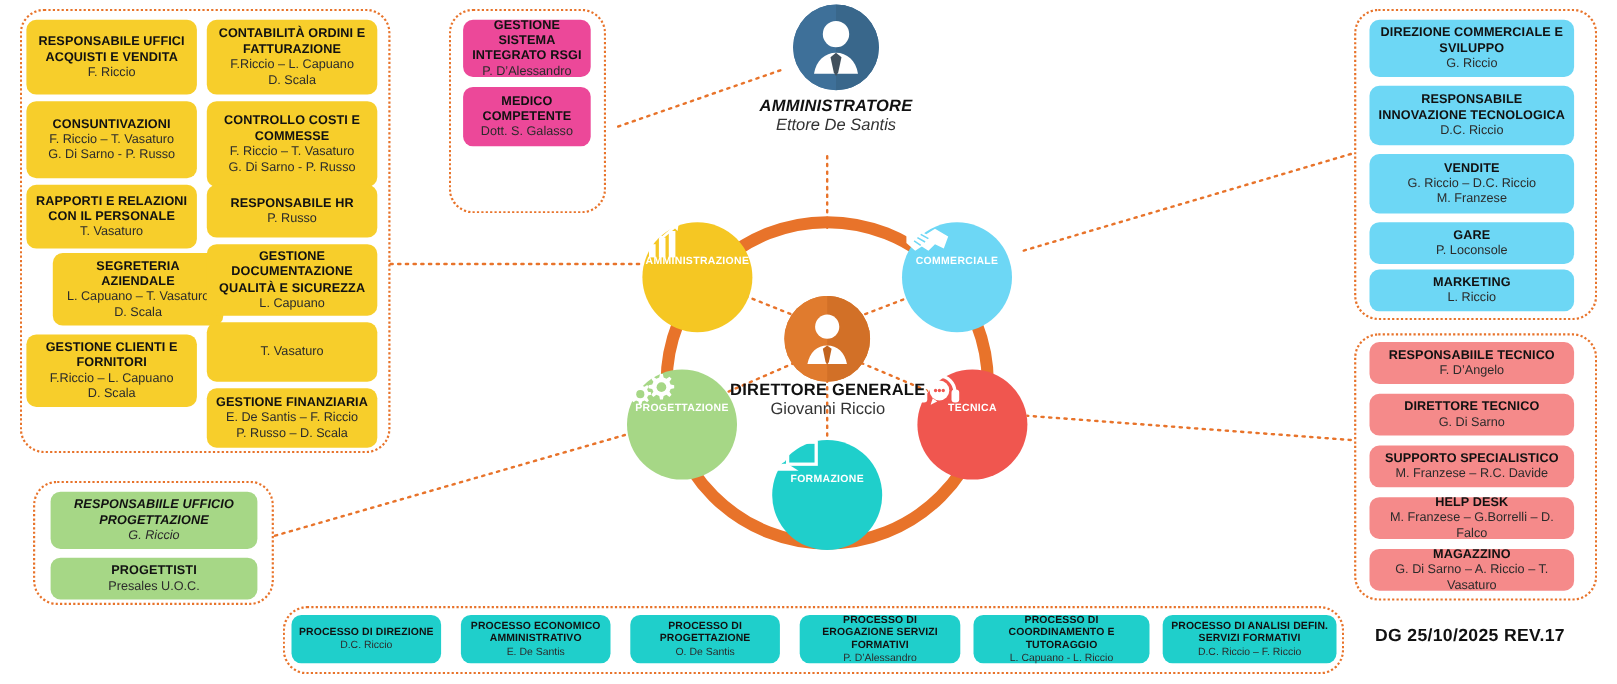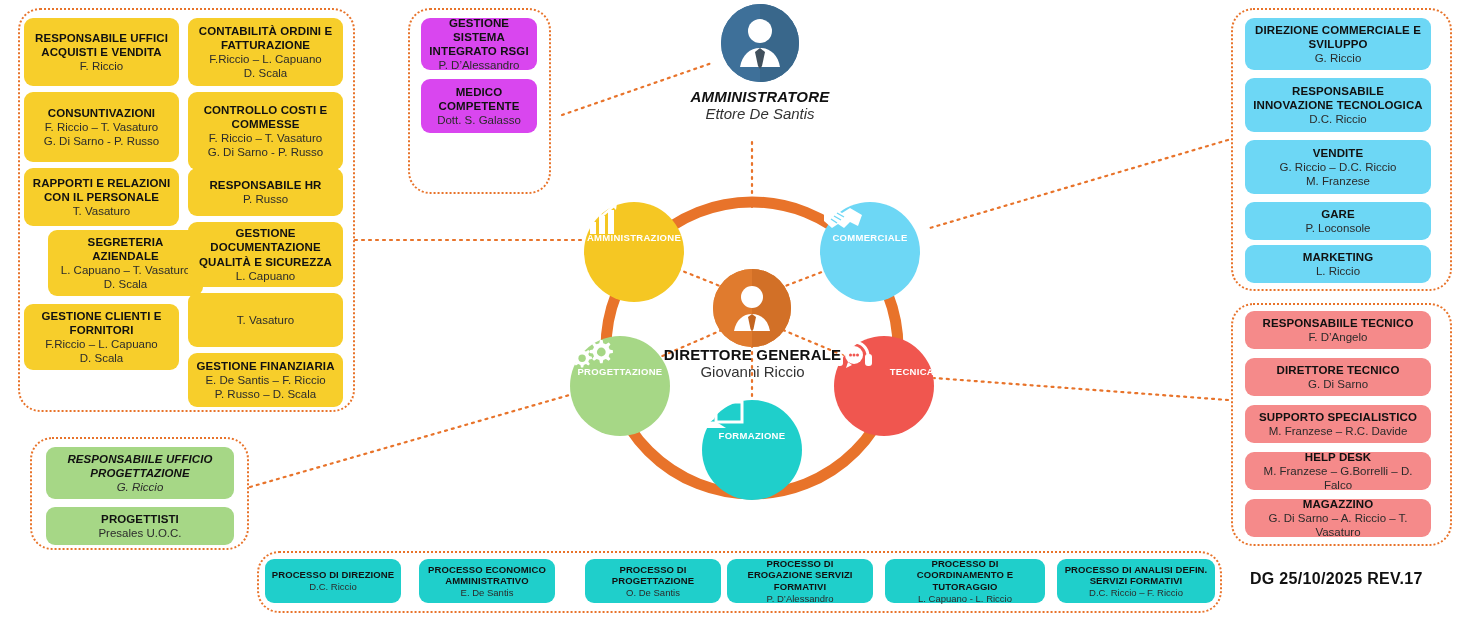--- a/index.html
+++ b/index.html
@@ -38,21 +38,21 @@
   }
   .card .s {
     font-weight: normal;
     font-size: 11.5px;
     color: #2b2b2b;
   }
   .card.small .t { font-size: 9.5px; }
   .card.small .s { font-size: 9.5px; }
 
   .yellow      { background: #F7CE2B; }
-  .yellow-lite { background: #d946ef; }
+  .yellow-lite { background: #ec4899; }
   .blue        { background: #6DD7F5; }
   .pink        { background: #F58A8A; }
   .green       { background: #A6D786; }
   .cyan        { background: #1FCFCB; }
 
   
   #wheel { position: absolute; left: 540px; top: 160px; width: 430px; height: 380px; }
   #wheel svg { position: absolute; left: 0; top: 0; }
 
   .node {
@@ -181,21 +181,21 @@
     <div class="node n-comm" style="left:280px; top:42px; width:100px; height:100px;">
       <div class="nlabel">COMMERCIALE</div>
       <div class="nicon">
         <svg width="46" height="32" viewBox="0 0 46 32">
           <path d="M4 12 L13 6 L22 11 L30 6 L42 13 L38 24 L30 20 L24 26 L18 22 L12 26 L4 19 z" fill="#fff"></path>
           <path d="M14 14 L21 18 M17 11 L24 15 M11 17 L17 21" stroke="#6DD7F5" stroke-width="1.4"></path>
         </svg>
       </div>
     </div>
 
-    <div class="node n-tec" style="left:294px; top:176px; width:100px; height:100px;align-items:flex-end;">
+    <div class="node n-tec" style="left:294px; top:176px; width:100px; height:100px;">
       <div class="nlabel">TECNICA</div>
       <div class="nicon">
         <svg width="40" height="34" viewBox="0 0 40 34">
           <path d="M6 20 a14 14 0 0 1 28 0" stroke="#fff" stroke-width="3" fill="none"></path>
           <rect x="2" y="18" width="7" height="12" rx="3" fill="#fff"></rect>
           <rect x="31" y="18" width="7" height="12" rx="3" fill="#fff"></rect>
           <circle cx="20" cy="19" r="9" fill="#fff"></circle>
           <path d="M14 26 l-2 6 6-3 z" fill="#fff"></path>
           <circle cx="16.5" cy="19" r="1.5" fill="#F0564F"></circle>
           <circle cx="20" cy="19" r="1.5" fill="#F0564F"></circle>
@@ -372,21 +372,21 @@
   <div class="group" style="left:257px; top:551px; width:965px; height:62px;"></div>
 
   <div class="card cyan small" style="left:265px; top:559px; width:136px; height:44px;">
     <div class="t">PROCESSO DI DIREZIONE</div>
     <div class="s">D.C. Riccio</div>
   </div>
   <div class="card cyan small" style="left:419px; top:559px; width:136px; height:44px;">
     <div class="t">PROCESSO ECONOMICO AMMINISTRATIVO</div>
     <div class="s">E. De Santis</div>
   </div>
-  <div class="card cyan small" style="left:573px; top:559px; width:136px; height:44px;margin-left:12px;">
+  <div class="card cyan small" style="left:573px; top:559px; width:136px; height:44px;">
     <div class="t">PROCESSO DI PROGETTAZIONE</div>
     <div class="s">O. De Santis</div>
   </div>
   <div class="card cyan small" style="left:727px; top:559px; width:146px; height:44px;">
     <div class="t">PROCESSO DI EROGAZIONE SERVIZI FORMATIVI</div>
     <div class="s">P. D’Alessandro</div>
   </div>
   <div class="card cyan small" style="left:885px; top:559px; width:160px; height:44px;">
     <div class="t">PROCESSO DI COORDINAMENTO E TUTORAGGIO</div>
     <div class="s">L. Capuano - L. Riccio</div>

